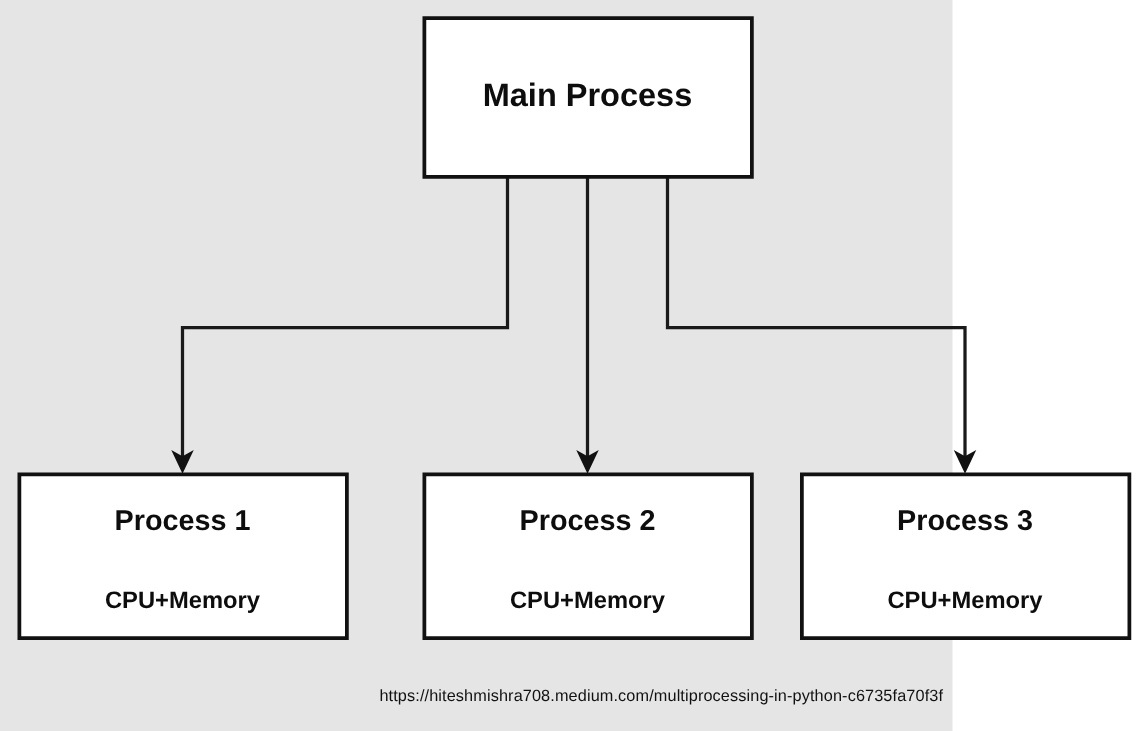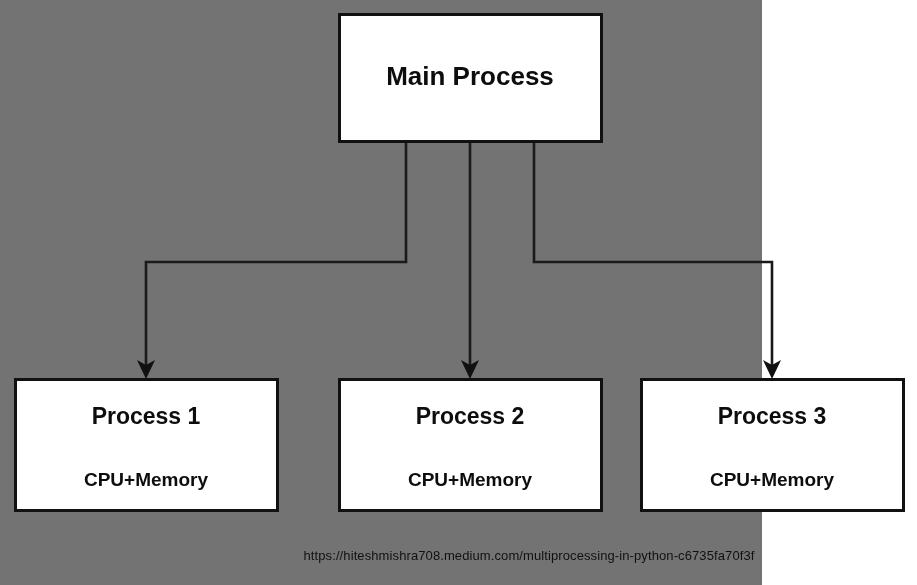--- a/index.html
+++ b/index.html
@@ -10,21 +10,21 @@
   body {
     width: 917px;
     height: 585px;
     overflow: hidden;
     font-family: "Liberation Sans", sans-serif;
   }
   #diagram-root {
     position: relative;
     width: 762px;
     height: 585px;
-    background: #737373;
+    background: #e5e5e5;
   }
   svg.canvas {
     position: absolute;
     top: 0;
     left: 0;
     width: 917px;
     height: 585px;
     display: block;
   }
   .node-box {

